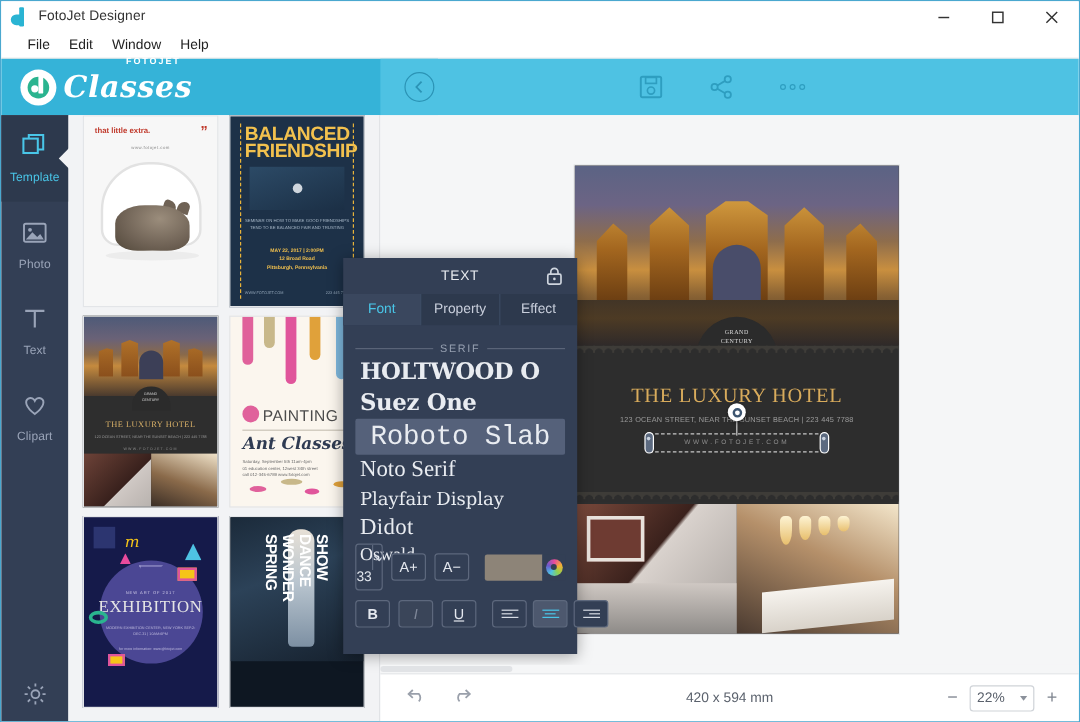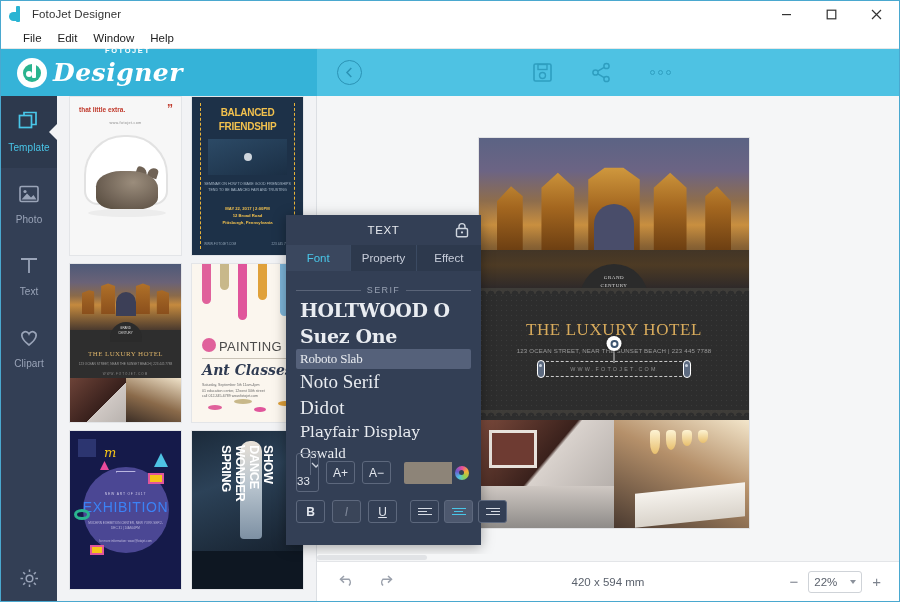--- a/index.html
+++ b/index.html
@@ -158,21 +158,21 @@
   .t-cat .bowl { position:absolute; left:14px; top:38px; width:84px; height:70px; border:2px solid #e2e2e2; border-radius: 40px 40px 14px 14px; background:#fff;}
   .t-cat .cat  { position:absolute; left:26px; top:74px; width:62px; height:38px; background: radial-gradient(ellipse at 60% 30%, #9b8d7c 0%, #6f6255 60%, #514739 100%); border-radius: 40% 45% 30% 30%; }
   .t-cat .ear1 { position:absolute; left:66px; top:70px; width:11px; height:11px; background:#6f6255; border-radius:3px 7px 0 0; transform:rotate(18deg); }
   .t-cat .ear2 { position:absolute; left:78px; top:71px; width:10px; height:10px; background:#6f6255; border-radius:6px 4px 0 0; transform:rotate(18deg); }
   .t-cat .shadow{ position:absolute; left:18px; top:112px; width:78px; height:8px; background:#ececec; border-radius:50%; }
 
   
   .t-bf { background: #1d3148; }
   .t-bf .dashl, .t-bf .dashr { position:absolute; top:6px; bottom:6px; width:1px; border-left:1.5px dashed #e8b33a; }
   .t-bf .dashl { left:8px; } .t-bf .dashr { right:8px; }
-  .t-bf .h1 { position:absolute; top:9px; left:12px; right:12px; text-align:center; color:#f2c14e; font-weight:bold; font-size:10px; line-height:14px; letter-spacing:-.3px; font-family:"Liberation Sans", sans-serif; }
+  .t-bf .h1 { position:absolute; top:9px; left:12px; right:12px; text-align:center; color:#f2c14e; font-weight:bold; font-size:16px; line-height:14px; letter-spacing:-.3px; font-family:"Liberation Sans", sans-serif; }
   .t-bf .ph { position:absolute; top:42px; left:16px; right:16px; height:36px; background: linear-gradient(160deg,#2c4a66,#1b2f45); }
   .t-bf .ph:after { content:''; position:absolute; left:50%; top:50%; transform:translate(-50%,-50%); width:8px; height:8px; background:#cfd6dd; border-radius:50%; }
   .t-bf .body { position:absolute; top:84px; left:12px; right:12px; text-align:center; color:#a9b9c9; font-size:3.6px; line-height:6px; }
   .t-bf .date { position:absolute; top:108px; left:12px; right:12px; text-align:center; color:#f2c14e; font-size:4.2px; line-height:7px; font-weight:bold;}
   .t-bf .foot { position:absolute; bottom:9px; left:12px; right:12px; display:flex; justify-content:space-between; color:#8fa2b5; font-size:3.2px; }
 
   
   .t-lux { background:#2b2b2b; }
   .t-lux .top { position:absolute; top:0; left:0; right:0; height:66px;
      background: linear-gradient(#4e5a78 0%, #6a6277 28%, #8a6a4a 48%, #c58a3e 62%, #4a3a2e 100%); }
@@ -196,21 +196,21 @@
   .t-pt .rule { position:absolute; left:10px; right:10px; top:94px; height:1px; background:#c9c2b6; }
   .t-pt .h2 { position:absolute; left:0; right:0; top:98px; text-align:center; color:#2f3b52; font-style:italic; font-weight:bold; font-size:14px; font-family:"DejaVu Serif", serif; }
   .t-pt .info { position:absolute; left:10px; right:10px; top:119px; color:#6a6a6a; font-size:3.6px; line-height:5.5px; }
   .t-pt .blob { position:absolute; border-radius:50%; height:5px; }
 
   
   .t-ex { background:#151a4a; }
   .t-ex .circ { position:absolute; left:50%; top:50%; transform:translate(-50%,-50%); width:86px; height:86px; border-radius:50%; background:#4b4794; }
   .t-ex .trioutline{position:absolute;left:50%;top:40px;transform:translateX(-50%);width:20px;height:15px;border-left:1.2px solid #b9b6e0;border-right:1.2px solid #b9b6e0;clip-path:polygon(0 0,100% 0,50% 100%);border-top:1.2px solid #b9b6e0;}
   .t-ex .kick { position:absolute; left:0; right:0; top:61px; text-align:center; color:#cfcbe8; font-size:3.4px; letter-spacing:.8px; }
-  .t-ex .big  { position:absolute; left:0; right:0; top:68px; text-align:center; color:#3b82f6; font-size:14px; letter-spacing:.6px; font-family:Liberation Sans, sans-serif; }
+  .t-ex .big  { position:absolute; left:0; right:0; top:68px; text-align:center; color:#e5e5e5; font-size:14px; letter-spacing:.6px; font-family:Liberation Serif, serif; }
   .t-ex .sub  { position:absolute; left:14px; right:14px; top:90px; text-align:center; color:#bdb9dd; font-size:3.1px; line-height:5px; }
   .t-ex .sub2 { position:absolute; left:14px; right:14px; top:108px; text-align:center; color:#bdb9dd; font-size:3px; }
   .t-ex .zz { position:absolute; color:#f5c518; font-size:13px; font-family:"DejaVu Serif", serif; font-style:italic; }
   .t-ex .shape { position:absolute; }
 
   
   .t-sp { background:#0e1722; }
   .t-sp .photo { position:absolute; top:0; left:0; right:0; height:120px;
       background: linear-gradient(160deg,#1b2a3a,#2c4258 40%,#16212e 100%); }
   .t-sp .dancer { position:absolute; left:48px; top:10px; width:22px; height:98px;
@@ -346,21 +346,21 @@
     font-size: 9px; letter-spacing: 1.4px; margin-bottom: 2px;
   }
   .tp-cat:before, .tp-cat:after { content:''; flex:1; height:1px; background:#5a6478; }
   .font-row {
     color: #e9ecf1; padding: 2px 4px; cursor: pointer; border-radius: 2px;
     white-space: nowrap; overflow: hidden;
   }
   .font-row.selected { background: #55617a; }
   .f-holtwood { font-family:"DejaVu Serif", serif; font-weight:bold; font-size:19px; letter-spacing:-.5px; text-transform:uppercase; }
   .f-suez     { font-family:"DejaVu Serif", serif; font-weight:bold; font-size:19px; letter-spacing:-.3px; }
-  .f-roboto   { font-family:Liberation Serif, serif; font-size:13px; letter-spacing:-.2px; }
+  .f-roboto   { font-family:Liberation Mono, monospace; font-size:23px; letter-spacing:-.2px;text-align:center; }
   .f-noto     { font-family:"Liberation Serif", serif; font-size:19px; }
   .f-didot    { font-family:"Liberation Serif", serif; font-size:19px; letter-spacing:.3px; }
   .f-playfair { font-family:"DejaVu Serif", serif; font-size:15px; }
   .f-partial  { font-family:"Liberation Serif", serif; font-size:15px; }
 
   .tp-controls { position: absolute; left: 10px; right: 10px; bottom: 14px; }
   .ctl-row { display: flex; align-items: center; gap: 7px; margin-bottom: 8px; }
   .ctl-btn {
     height: 23px; min-width: 29px; border: 1px solid #5d687d; border-radius: 3px;
     background: #333f55; color: #e3e7ee; font-size: 12px;
@@ -446,21 +446,21 @@
   </div>
 
   <div class="brandbar">
     <div class="brand-logo-circle">
       <span class="inner"></span>
         <span class="dot"></span>
         <span class="bar"></span>
     </div>
     <div class="brand-text">
       <div class="brand-sub">FOTOJET</div>
-      <div class="brand-main">Designer</div>
+      <div class="brand-main">Classes</div>
     </div>
   </div>
 
   <div class="topbar">
     <div class="back-btn">
       <svg width="9" height="11" viewBox="0 0 9 11">
           <path d="M6.3 1 L2 5.5 L6.3 10" fill="none" stroke="currentColor" stroke-width="1.5"></path>
         </svg>
     </div>
     <div class="topbar-tools">
@@ -695,22 +695,22 @@
     </div>
 
     <div class="tp-list">
       <div class="tp-cat">
         <span>SERIF</span>
       </div>
       <div class="font-row f-holtwood">Holtwood O</div>
       <div class="font-row f-suez">Suez One</div>
       <div class="font-row f-roboto selected">Roboto Slab</div>
       <div class="font-row f-noto">Noto Serif</div>
+      <div class="font-row f-playfair">Playfair Display</div>
       <div class="font-row f-didot">Didot</div>
-      <div class="font-row f-playfair">Playfair Display</div>
       <div class="font-row f-partial">Oswald</div>
     </div>
 
     <div class="tp-controls">
       <div class="ctl-row">
         <div class="size-box">
           <span class="size-val">33</span>
           <span class="size-caret">
             <svg width="10" height="6" viewBox="0 0 10 6">
                 <path d="M1 1 L5 5 L9 1" fill="none" stroke="currentColor" stroke-width="1.3"></path>

